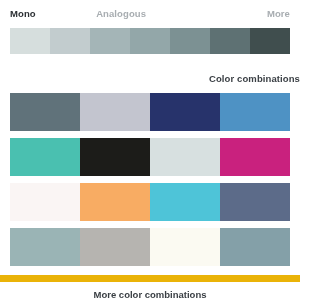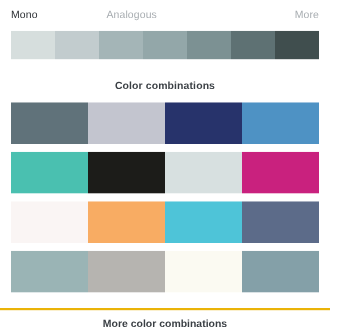--- a/index.html
+++ b/index.html
@@ -31,24 +31,25 @@
     box-sizing: border-box;
     background: #ffffff;
   }
   .tab {
     font-size: 9.5px;
     color: #a8adb1;
     letter-spacing: .1px;
     white-space: nowrap;
     cursor: pointer;
     line-height: 28px;
+    font-weight: bold;
   }
   .tab.active {
     color: #2b2f33;
-    font-weight: normal;
+    font-weight: bold;
   }
   .tab-sp { flex: 1 1 auto; }
 
   
   .mono-wrap {
     padding: 0 10px;
     box-sizing: border-box;
   }
   .mono-strip {
     display: flex;
@@ -56,21 +57,21 @@
     width: 100%;
     overflow: hidden;
   }
   .mono-sw {
     flex: 1 1 0;
     height: 100%;
   }
 
   
   .section-title {
-    text-align: center;
+    text-align: right;
     font-size: 9.5px;
     font-weight: bold;
     color: #3a3f44;
     margin: 0;
     padding: 19px 0 9px 0;
     letter-spacing: .1px;
   }
 
   
   .combos {
@@ -90,21 +91,21 @@
     height: 100%;
   }
 
   
   .footer {
     position: absolute;
     left: 0;
     right: 0;
     bottom: 0;
     height: 18px;
-    border-top: 2px solid #eab308;
+    border-top: 7px solid #eab308;
     background: #ffffff;
   }
   .footer-label {
     text-align: center;
     font-size: 9.5px;
     font-weight: bold;
     color: #3a3f44;
     line-height: 9px;
     padding-top: 8px;
     white-space: nowrap;

